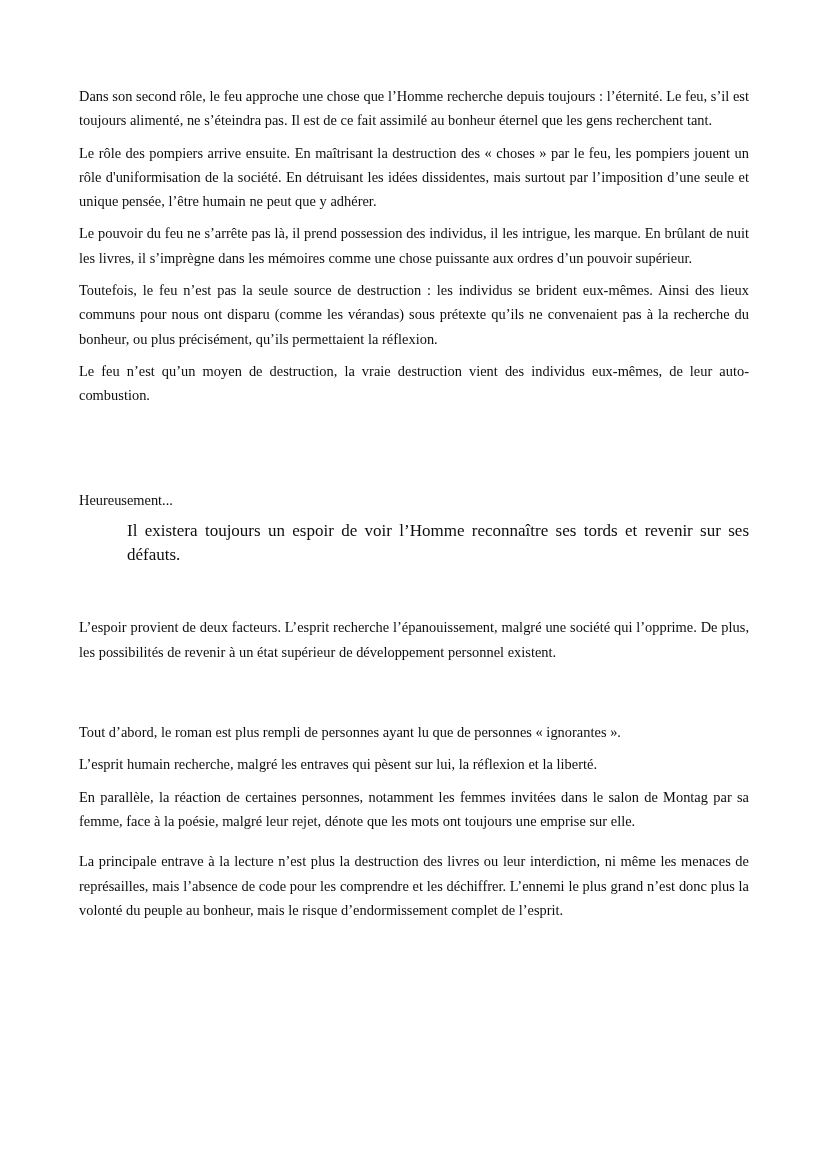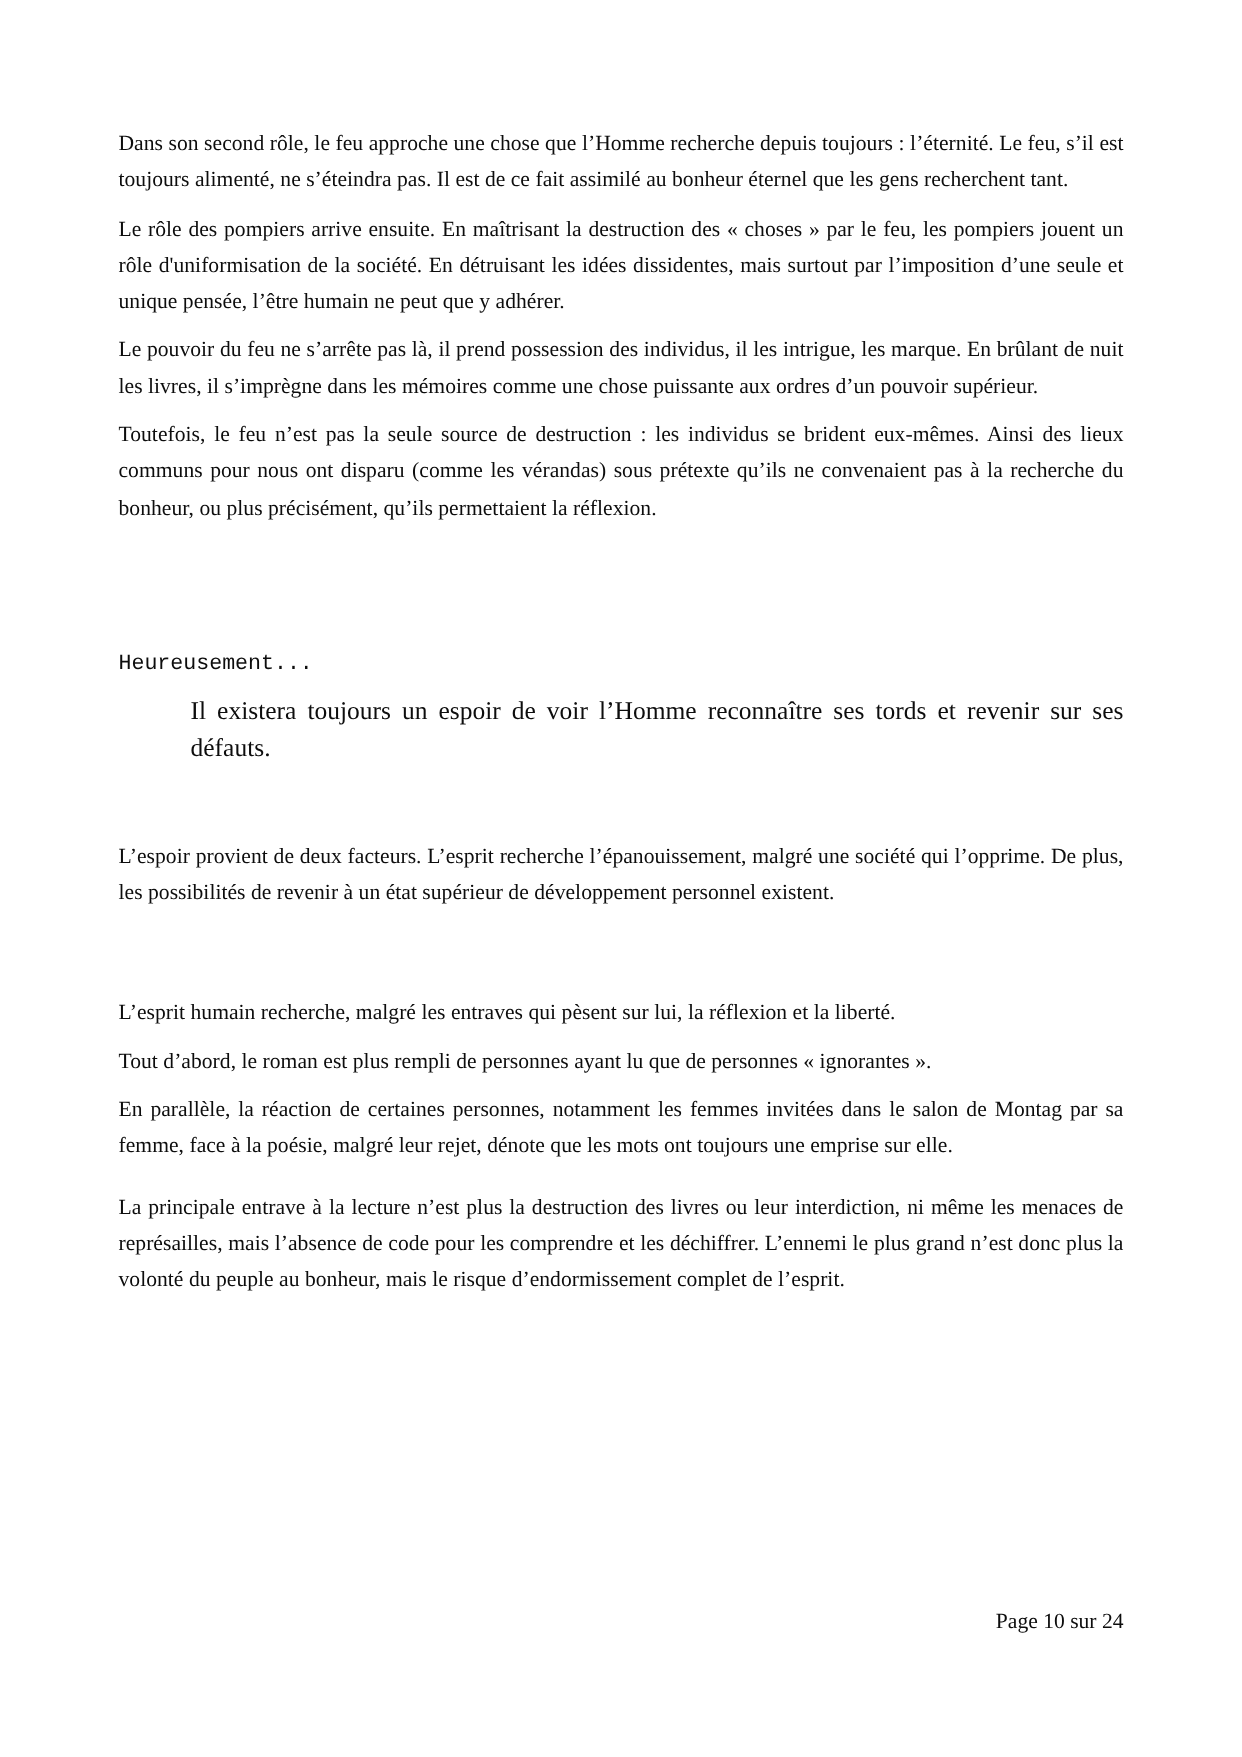--- a/index.html
+++ b/index.html
@@ -47,21 +47,20 @@
   p.body-par:last-child { margin-bottom: 0; margin-top: 16px; }
 
   .spacer-lg { height: 72px; }
   .spacer-md { height: 48px; }
 
   p.lead-in {
     margin: 0;
     font-size: 14.4px;
     line-height: 24.3px;
     text-align: left;
-    font-family: Liberation Mono, monospace;
   }
 
   p.bold-block {
     margin: 7px 0 0 0;
     padding-left: 48px;
     font-size: 17px;
     line-height: 24.3px;
     font-weight: normal;
     text-align: justify;
     text-justify: inter-word;
@@ -81,36 +80,34 @@
 <body>
 
 <div class="page">
 
   <div class="text-column">
 
     <p class="body-par">Dans son second rôle, le feu approche une chose que l’Homme recherche depuis toujours : l’éternité. Le feu, s’il est toujours alimenté, ne s’éteindra pas. Il est de ce fait assimilé au bonheur éternel que les gens recherchent tant.</p>
     <p class="body-par">Le rôle des pompiers arrive ensuite. En maîtrisant la destruction des « choses » par le feu, les pompiers jouent un rôle d'uniformisation de la société. En détruisant les idées dissidentes, mais surtout par l’imposition d’une seule et unique pensée, l’être humain ne peut que y adhérer.</p>
     <p class="body-par">Le pouvoir du feu ne s’arrête pas là, il prend possession des individus, il les intrigue, les marque. En brûlant de nuit les livres, il s’imprègne dans les mémoires comme une chose puissante aux ordres d’un pouvoir supérieur.</p>
     <p class="body-par">Toutefois, le feu n’est pas la seule source de destruction : les individus se brident eux-mêmes. Ainsi des lieux communs pour nous ont disparu (comme les vérandas) sous prétexte qu’ils ne convenaient pas à la recherche du bonheur, ou plus précisément, qu’ils permettaient la réflexion.</p>
+    <p class="body-par">Le feu n’est qu’un moyen de destruction, la vraie destruction vient des individus eux-mêmes, de leur auto-combustion.</p>
 
     <div class="spacer-lg"></div>
 
     <p class="lead-in">Heureusement...</p>
     <p class="bold-block">Il existera toujours un espoir de voir l’Homme reconnaître ses tords et revenir sur ses défauts.</p>
 
     <div class="spacer-md"></div>
 
     <p class="body-par">L’espoir provient de deux facteurs. L’esprit recherche l’épanouissement, malgré une société qui l’opprime. De plus, les possibilités de revenir à un état supérieur de développement personnel existent.</p>
 
     <div class="spacer-md"></div>
 
+    <p class="body-par">Tout d’abord, le roman est plus rempli de personnes ayant lu que de personnes « ignorantes ».</p>
     <p class="body-par">L’esprit humain recherche, malgré les entraves qui pèsent sur lui, la réflexion et la liberté.</p>
-    <p class="body-par">Tout d’abord, le roman est plus rempli de personnes ayant lu que de personnes « ignorantes ».</p>
     <p class="body-par">En parallèle, la réaction de certaines personnes, notamment les femmes invitées dans le salon de Montag par sa femme, face à la poésie, malgré leur rejet, dénote que les mots ont toujours une emprise sur elle.</p>
     <p class="body-par">La principale entrave à la lecture n’est plus la destruction des livres ou leur interdiction, ni même les menaces de représailles, mais l’absence de code pour les comprendre et les déchiffrer. L’ennemi le plus grand n’est donc plus la volonté du peuple au bonheur, mais le risque d’endormissement complet de l’esprit.</p>
 
   </div>
 
-  <div class="footer">
-    <span>Page 10 sur 24</span>
-  </div>
 
 </div>
 
 </body></html>

